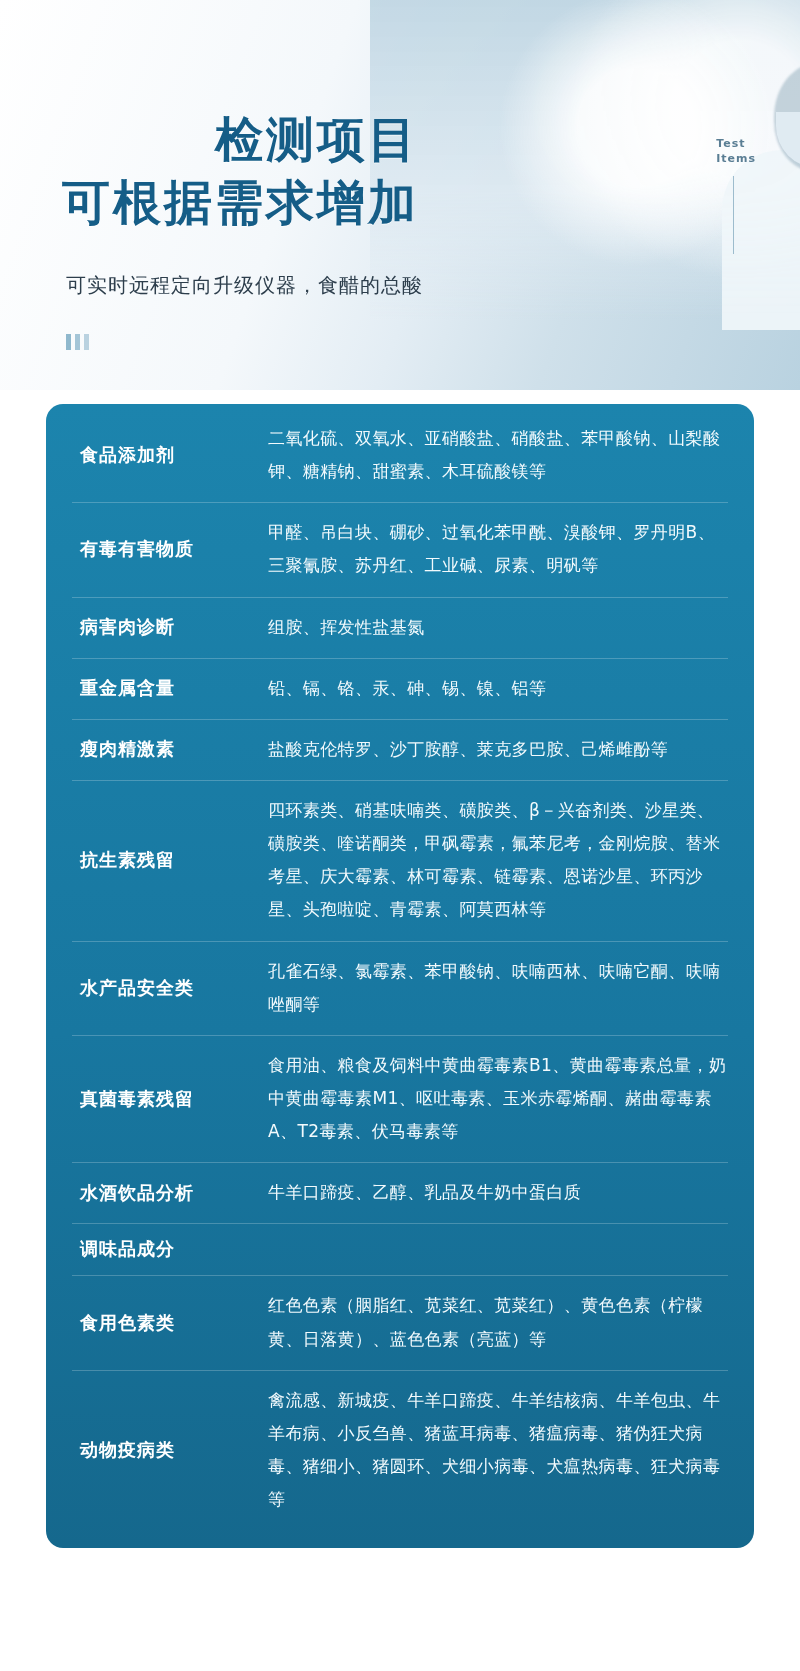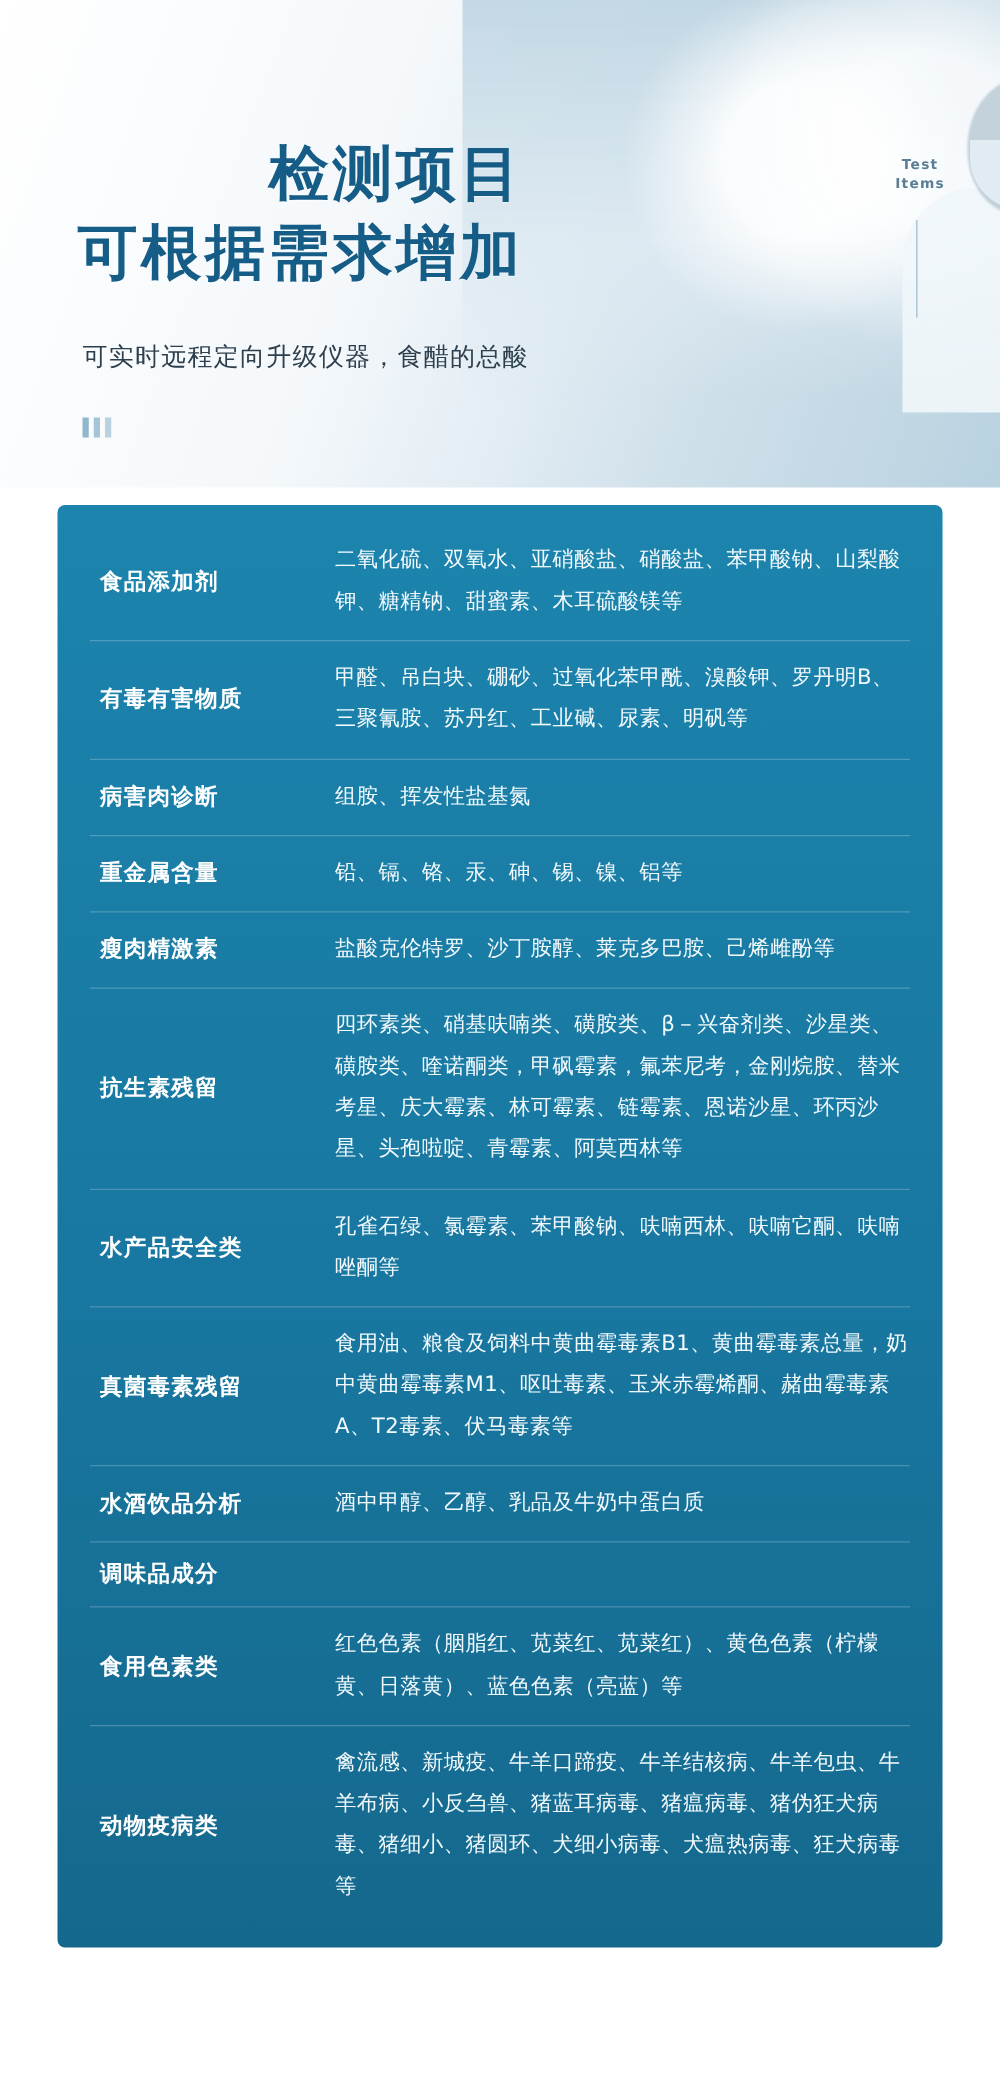--- a/index.html
+++ b/index.html
@@ -71,22 +71,21 @@
     position: absolute;
     left: 66px; top: 334px;
     display: flex; gap: 4px;
   }
   .hero-bars i { display: block; width: 5px; height: 16px; background: #8fb8cd; }
   .hero-bars i:nth-child(2) { opacity: .8; }
   .hero-bars i:nth-child(3) { opacity: .6; }
 
   .hero-tag {
     position: absolute;
-    right: 44px; top: 125px;
-    text-align: center;
+    right: 44px; top: 137px;
     font-size: 11px;
     font-weight: bold;
     color: #5a7e94;
     letter-spacing: 1px;
     line-height: 1.35;
     white-space: pre-line;
   }
   .hero-divider {
     position: absolute;
     right: 66px; top: 176px;
@@ -94,22 +93,22 @@
     background: #9dbccd;
   }
 
   
   .card {
     position: absolute;
     left: 46px; top: 404px;
     width: 708px;
     background: #1a7fa8;
     background: linear-gradient(180deg, #1c84ad 0%, #1877a0 55%, #15688d 100%);
-    border-radius: 6px;
-    padding: 14px 0 18px 0;
+    border-radius: 17px;
+    padding: 4px 0 18px 0;
   }
   .row {
     display: flex;
     align-items: center;
     padding: 14px 26px 14px 26px;
     position: relative;
   }
   .row + .row::before {
     content: "";
     position: absolute;
@@ -197,21 +196,21 @@
     <div class="row-value">孔雀石绿、氯霉素、苯甲酸钠、呋喃西林、呋喃它酮、呋喃唑酮等</div>
   </div>
 
   <div class="row">
     <div class="row-label">真菌毒素残留</div>
     <div class="row-value">食用油、粮食及饲料中黄曲霉毒素B1、黄曲霉毒素总量，奶中黄曲霉毒素M1、呕吐毒素、玉米赤霉烯酮、赭曲霉毒素A、T2毒素、伏马毒素等</div>
   </div>
 
   <div class="row">
     <div class="row-label">水酒饮品分析</div>
-    <div class="row-value">酒中甲醇、乙醇、乳品及牛奶中蛋白质</div>
+    <div class="row-value">牛羊口蹄疫、乙醇、乳品及牛奶中蛋白质</div>
   </div>
 
   <div class="row">
     <div class="row-label">调味品成分</div>
   </div>
 
   <div class="row">
     <div class="row-label">食用色素类</div>
     <div class="row-value">红色色素（胭脂红、苋菜红、苋菜红）、黄色色素（柠檬黄、日落黄）、蓝色色素（亮蓝）等</div>
   </div>

